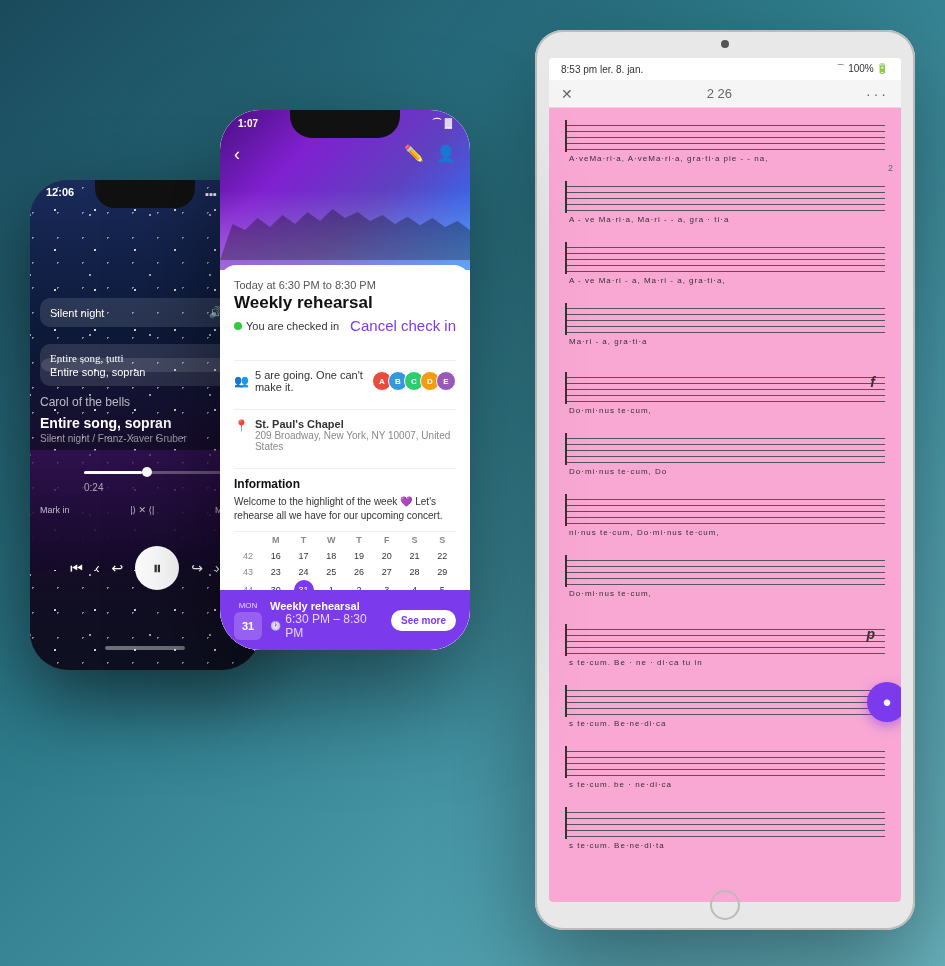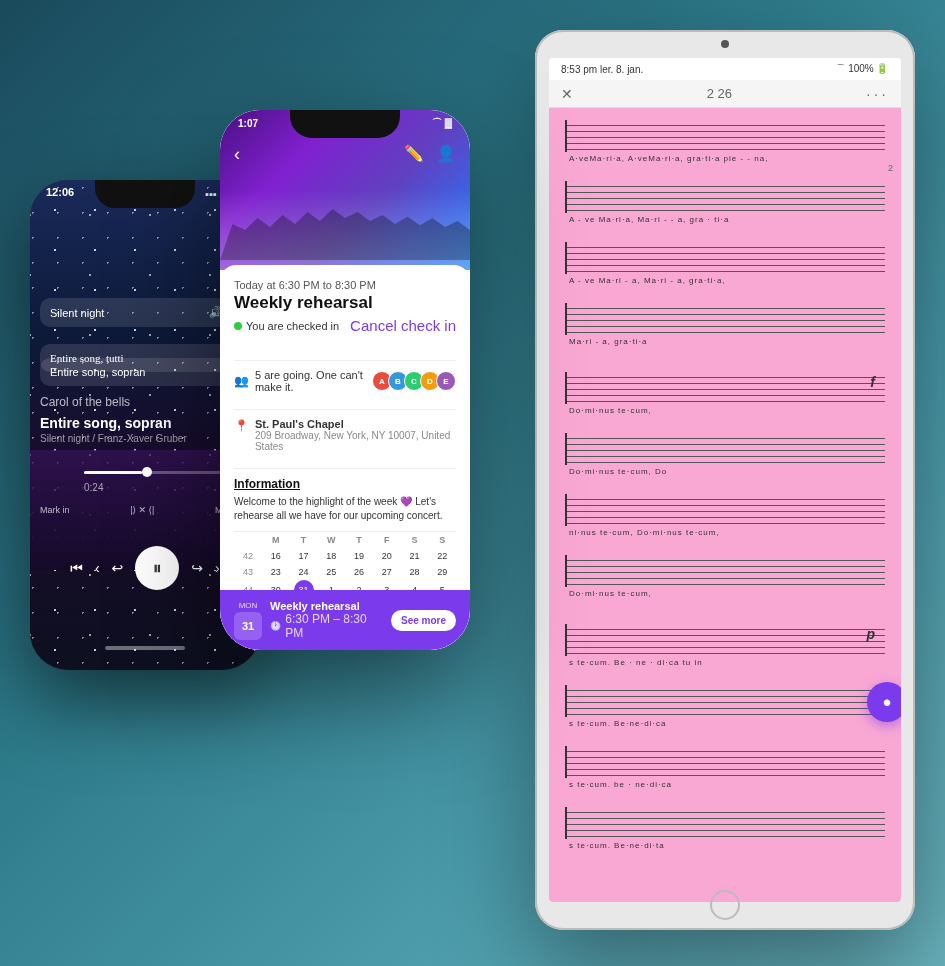--- a/index.html
+++ b/index.html
@@ -269,21 +269,21 @@
       color: white; font-weight: 700;
     }
     .mid-location {
       display: flex; align-items: flex-start; gap: 6px;
       margin-bottom: 8px; padding: 8px 0;
       border-top: 1px solid #eee;
     }
     .loc-icon { color: #888; font-size: 12px; margin-top: 1px; }
     .loc-name { color: #333; font-size: 11px; font-weight: 600; }
     .loc-addr { color: #888; font-size: 10px; }
-    .mid-info-label { color: #111; font-size: 12px; font-weight: 700; margin-bottom: 4px; border-top: 1px solid #eee; padding-top: 8px; text-decoration: underline; }
+    .mid-info-label { color: #111; font-size: 12px; font-weight: 700; margin-bottom: 4px; border-top: 1px solid #eee; padding-top: 8px; }
     .mid-info-text { color: #333; font-size: 10px; line-height: 1.4; margin-bottom: 8px; }
     
     .mid-calendar {
       margin-top: 4px;
       border-top: 1px solid #eee;
     }
     .cal-grid {
       display: grid;
       grid-template-columns: 28px repeat(7, 1fr);
       gap: 0;

